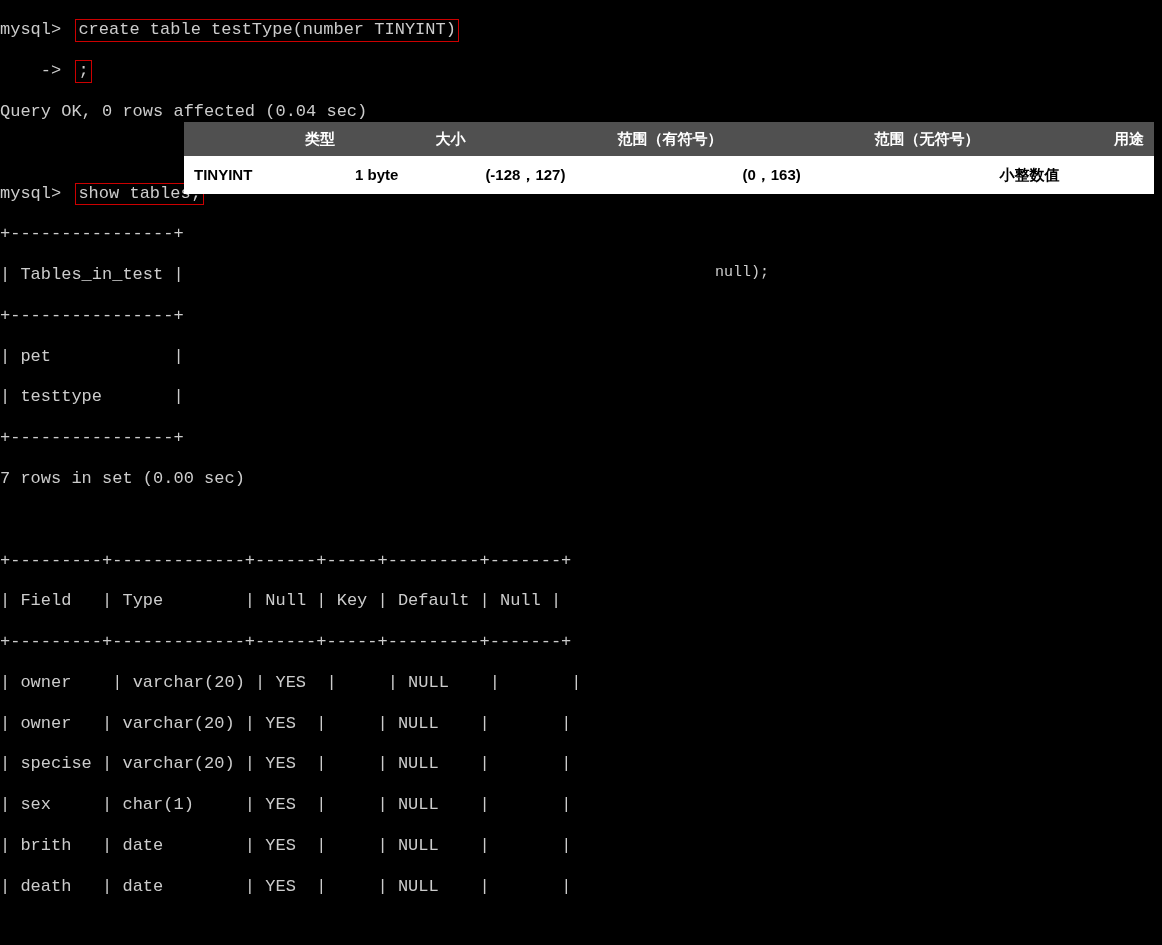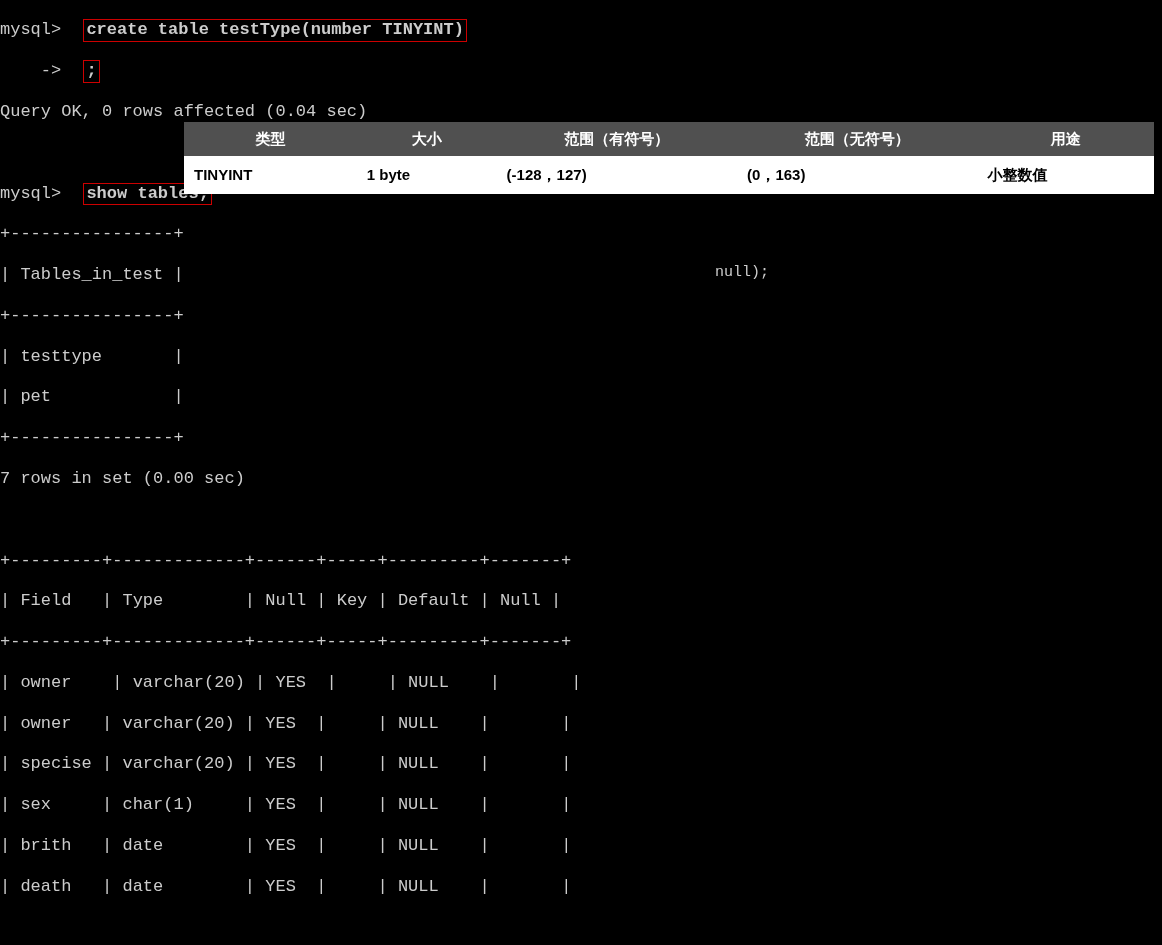--- a/index.html
+++ b/index.html
@@ -15,40 +15,39 @@
     overflow: hidden;
   }
   .terminal {
     white-space: pre;
     padding: 0;
   }
   .red-box {
     border: 1px solid #cc0000;
     display: inline-block;
     padding: 0 2px;
-    margin: -1px 12px;
-    font-weight: bold;
+    margin: -1px 4px;
   }
   .line {
     display: block;
   }
   .info-table {
     position: absolute;
     left: 184px;
     top: 122px;
     width: 970px;
     border-collapse: collapse;
     font-family: Arial, "Microsoft YaHei", sans-serif;
     font-size: 15px;
   }
   .info-table th {
     background: #505050;
     color: #ffffff;
-    text-align: center;
-    padding: 8px 2px;
+    text-align: right;
+    padding: 8px 10px;
     font-weight: bold;
     margin-top: 9px;
   }
   .info-table td {
     background: #ffffff;
     color: #000000;
     padding: 10px 10px;
     font-weight: bold;
   }
   .floating-null {
@@ -65,22 +64,22 @@
 
 <div class="terminal">
 <span class="line"><span>mysql&gt;</span> <span class="red-box">create table testType(number TINYINT)</span></span>
 <span class="line"><span>    -&gt;</span> <span class="red-box">;</span></span>
 <span class="line">Query OK, 0 rows affected (0.04 sec)</span>
 <span class="line"> </span>
 <span class="line"><span>mysql&gt;</span> <span class="red-box">show tables;</span></span>
 <span class="line">+----------------+</span>
 <span class="line">| <span>Tables_in_test</span> |</span>
 <span class="line">+----------------+</span>
+<span class="line">| <span>pet</span>            |</span>
 <span class="line">| <span>testtype</span>       |</span>
-<span class="line">| <span>pet</span>            |</span>
 <span class="line">+----------------+</span>
 <span class="line">7 rows in set (0.00 sec)</span>
 <span class="line"> </span>
 <span class="line">+---------+-------------+------+-----+---------+-------+</span>
 <span class="line">| <span>Field</span>   | <span>Type</span>        | <span>Null</span> | <span>Key</span> | <span>Default</span> | <span>Null</span> |</span>
 <span class="line">+---------+-------------+------+-----+---------+-------+</span>
 <span class="line">| <span>owner</span>    | <span>varchar(20)</span> | <span>YES</span>  |     | <span>NULL</span>    |       |</span>
 <span class="line">| <span>owner</span>   | <span>varchar(20)</span> | <span>YES</span>  |     | <span>NULL</span>    |       |</span>
 <span class="line">| <span>specise</span> | <span>varchar(20)</span> | <span>YES</span>  |     | <span>NULL</span>    |       |</span>
 <span class="line">| <span>sex</span>     | <span>char(1)</span>     | <span>YES</span>  |     | <span>NULL</span>    |       |</span>

